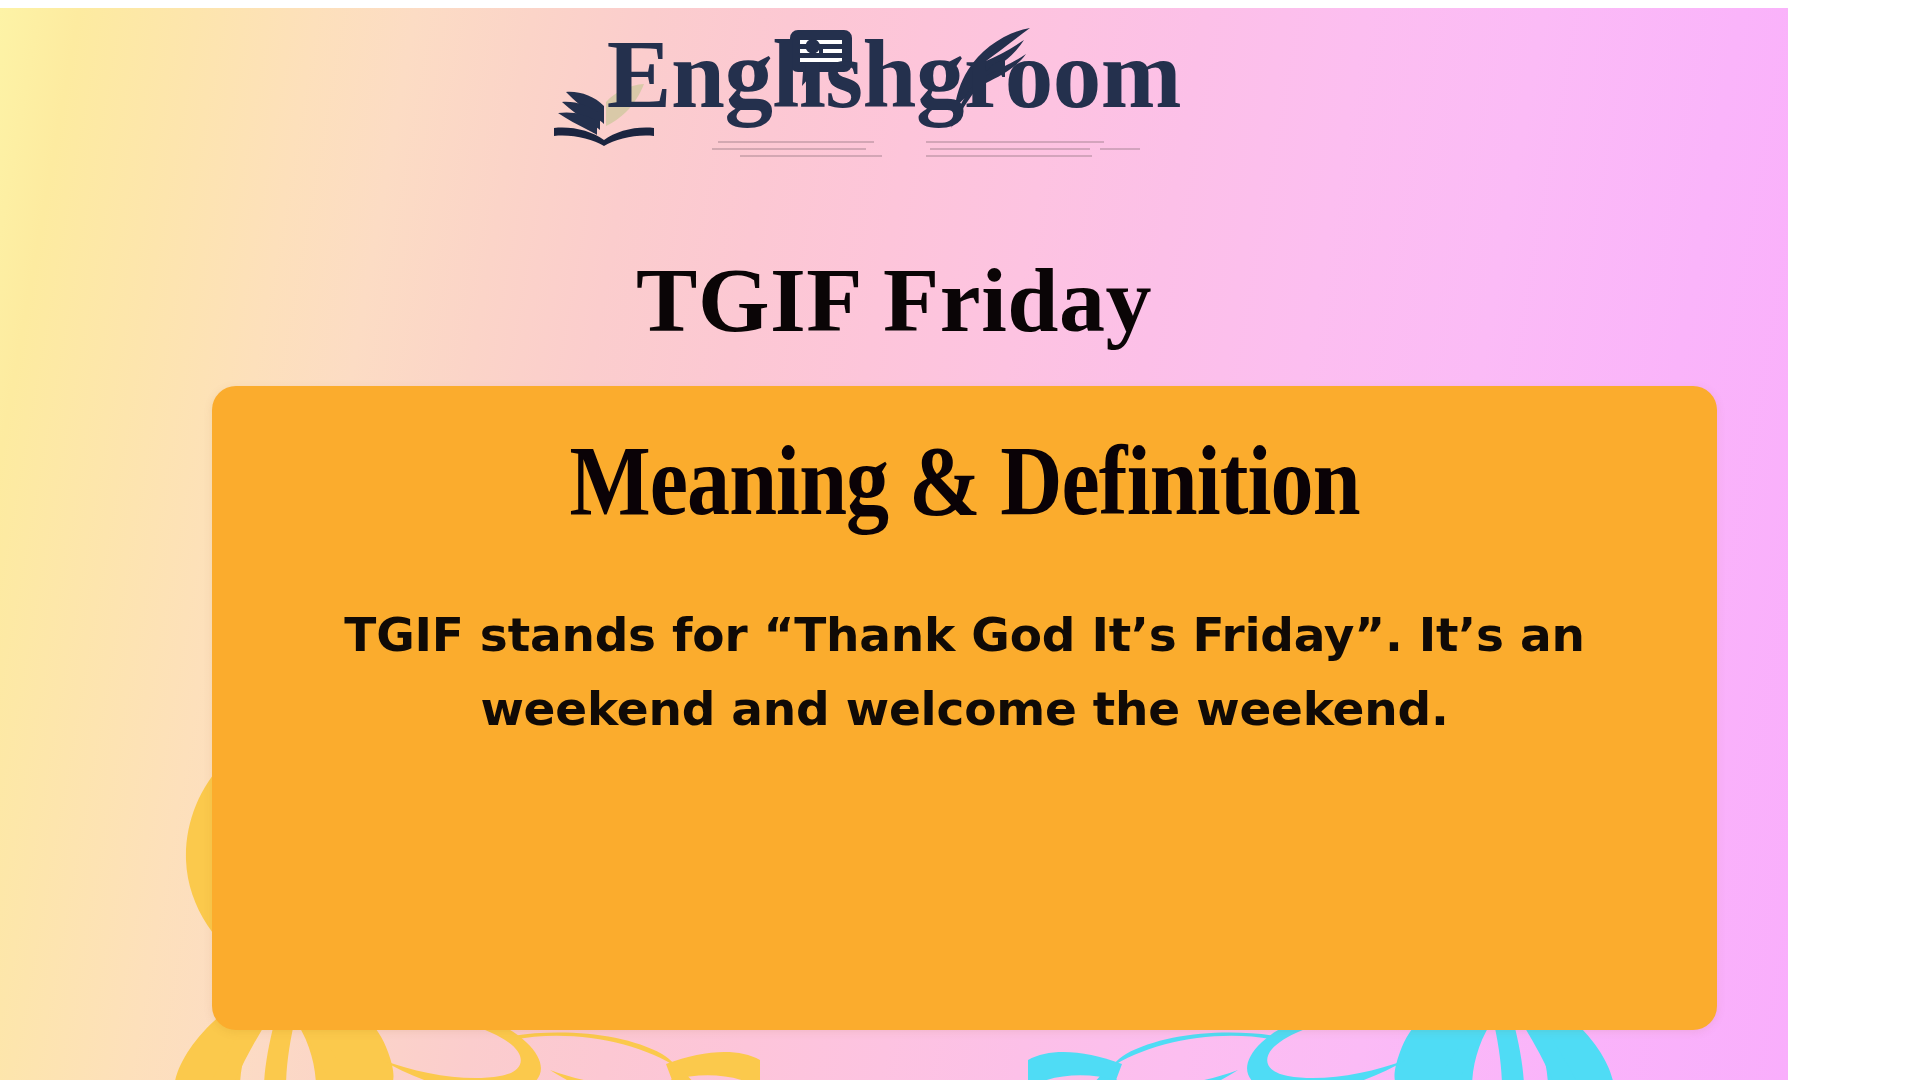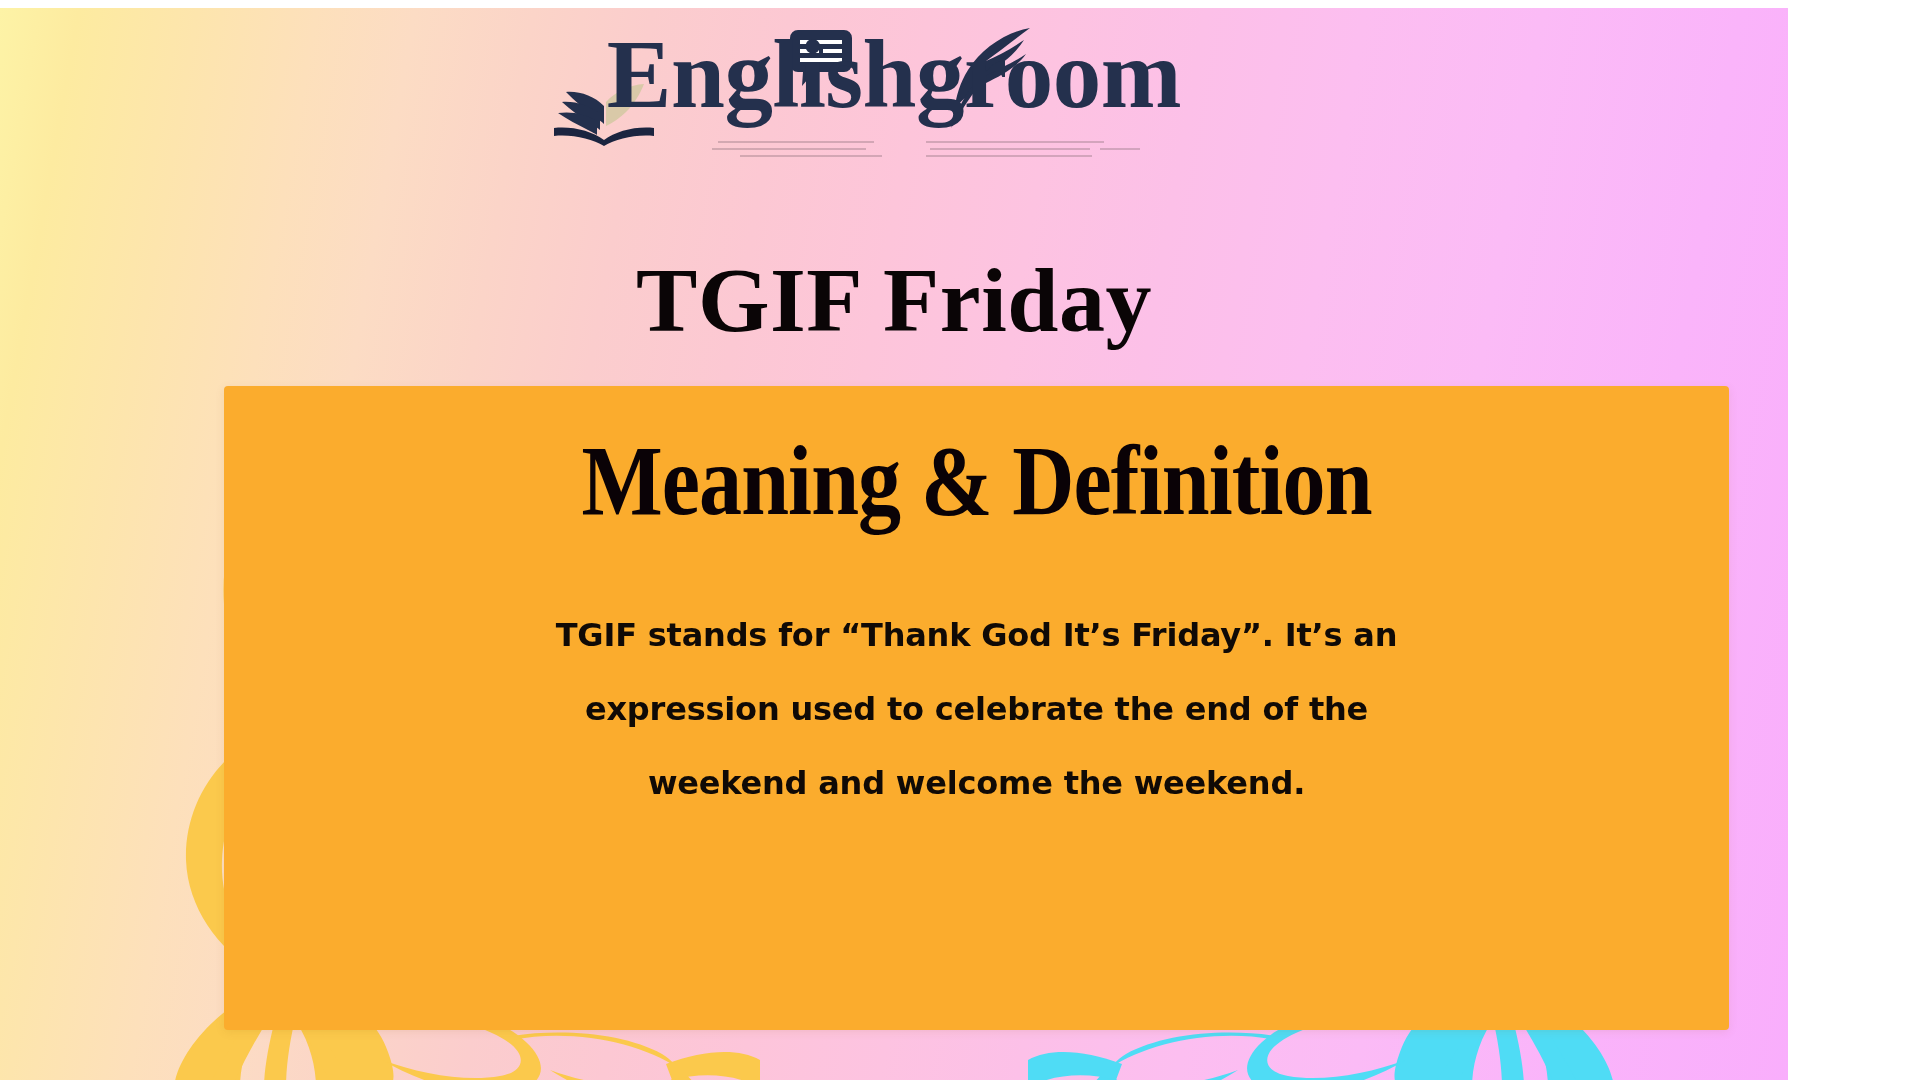--- a/index.html
+++ b/index.html
@@ -126,26 +126,26 @@
     right: 120px;
     bottom: 0;
     width: 640px;
     height: 660px;
     transform: scaleX(-1);
   }
 
   
   .card {
     position: absolute;
-    left: 224px;
+    left: 212px;
     top: 378px;
     width: 1505px;
     height: 644px;
     background: #fbac2d;
-    border-radius: 4px;
+    border-radius: 24px;
     box-shadow: 0 2px 10px rgba(140, 90, 10, 0.10);
   }
   .card-heading {
     position: absolute;
     left: 0;
     right: 0;
     top: 42px;
     text-align: center;
     font-family: "Liberation Serif", "DejaVu Serif", serif;
     font-weight: 700;
@@ -156,21 +156,21 @@
     transform: scaleX(0.86);
   }
   .card-body {
     position: absolute;
     left: 108px;
     right: 108px;
     top: 212px;
     text-align: center;
     font-family: "DejaVu Sans", "Liberation Sans", sans-serif;
     font-weight: 700;
-    font-size: 32px;
+    font-size: 47px;
     line-height: 74px;
     color: #100a06;
     letter-spacing: -0.2px;
   }
   .card-body .ln { display: block; }
 </style>
 </head>
 <body>
 
 <div id="poster">
@@ -292,18 +292,17 @@
 
     </div>
   </div>
 
   <h1 class="page-title">TGIF Friday</h1>
 
   <div class="card">
     <div class="card-heading">Meaning &amp; Definition</div>
     <div class="card-body">
       <span class="ln">TGIF stands for “Thank God It’s Friday”. It’s an</span>
-      <span class="ln">expression used to celebrate the end of the</span>
       <span class="ln">weekend and welcome the weekend.</span>
     </div>
   </div>
 
 </div>
 
 </body></html>

